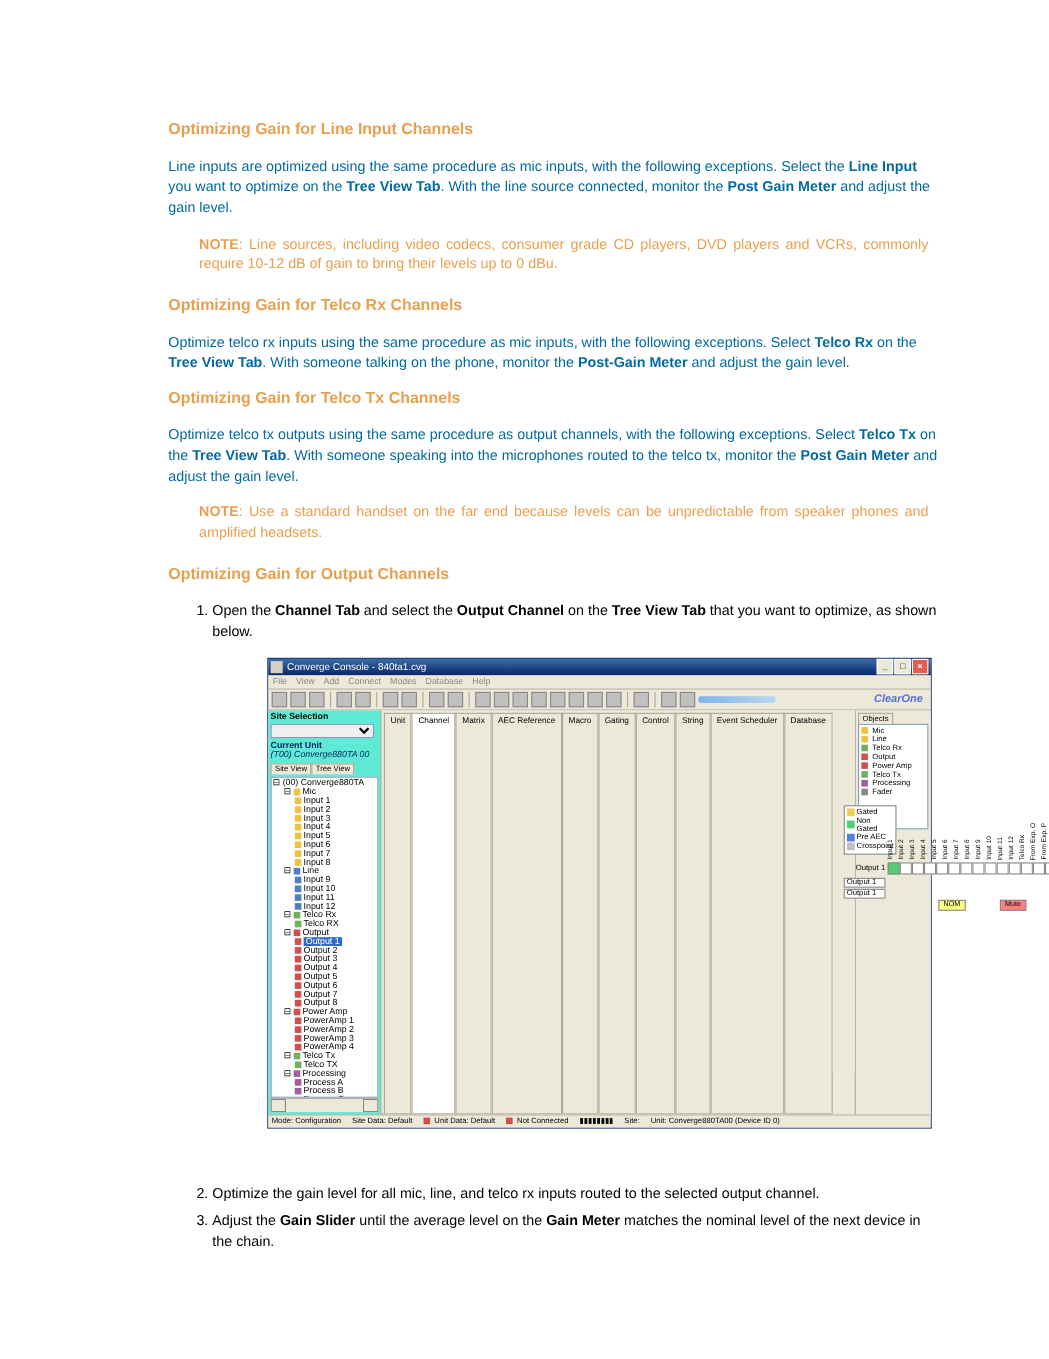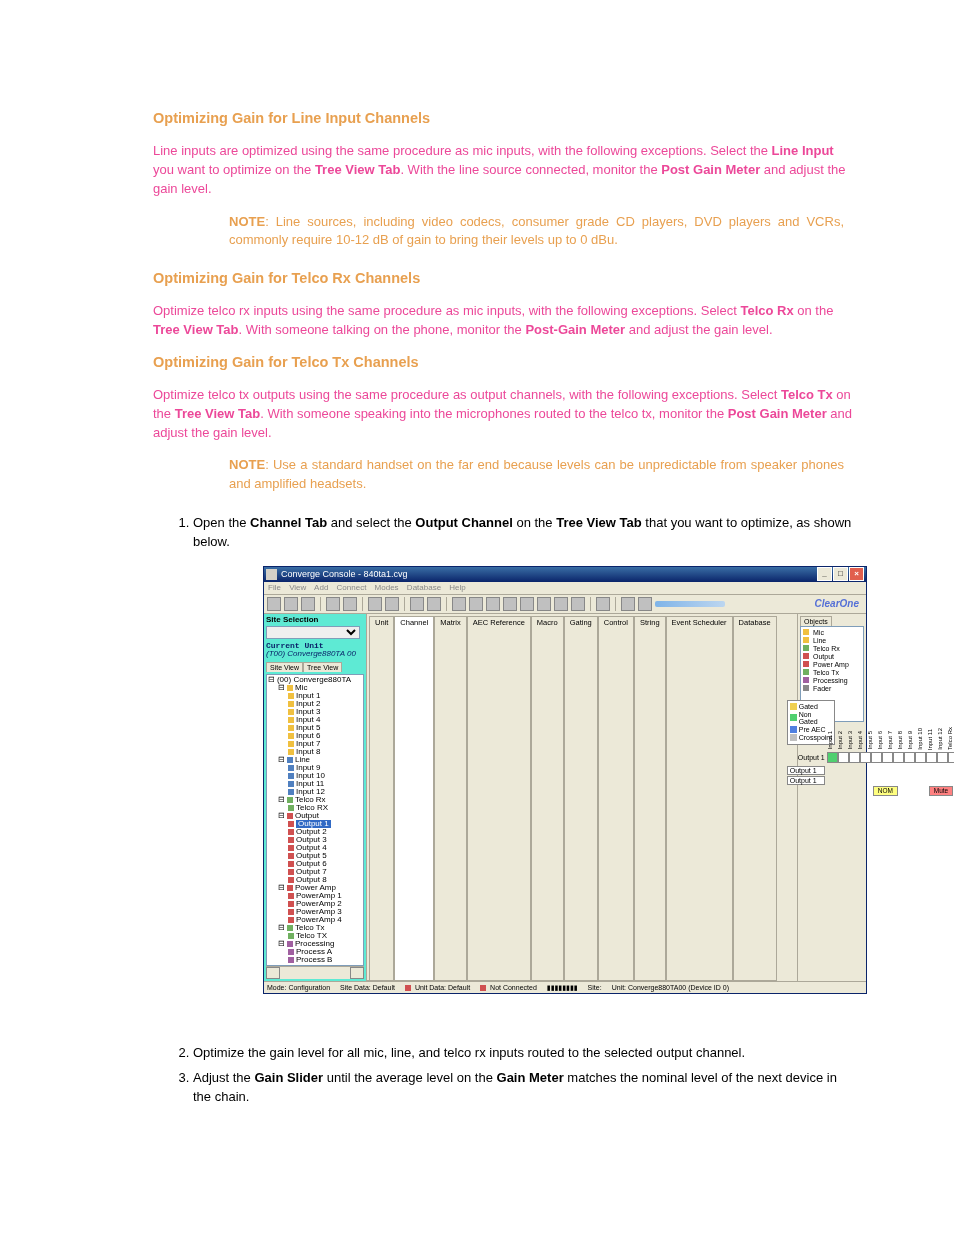--- a/index.html
+++ b/index.html
@@ -16,41 +16,41 @@
   .h-orange {
     color: #e8a050;
     font-weight: bold;
     font-size: 14.5px;
     margin: 0 0 16px 0;
   }
   p {
     font-size: 13px;
     line-height: 1.45;
     margin: 0 0 14px 0;
-    color: #ec4899;
+    color: #0369a1;
   }
   .bold { font-weight: bold; }
   .note-block {
-    margin: 4px 0 20px 76px;
+    margin: 4px 0 20px 28px;
     font-size: 13px;
     line-height: 1.45;
     color: #e8a050;
     text-align: justify;
     padding-right: 10px;
   }
   .note-label { font-weight: bold; }
   ol.num-list {
     font-size: 13px;
     line-height: 1.45;
     padding-left: 40px;
     margin: 0 0 14px 0;
   }
   ol.num-list li { margin-bottom: 6px; }
   .screenshot-wrap {
-    margin: 10px 0 50px 80px;
+    margin: 10px 0 50px 60px;
     padding-left: 30px;
   }
   .app-window {
     width: 602px;
     border: 1px solid #0a246a;
     font-size: 8px;
     line-height: 1;
   }
   .titlebar {
     background: linear-gradient(#3a6ea5, #0a246a);
@@ -94,21 +94,21 @@
   .content-row { display: flex; background: #ece9d8; }
   .left-pane {
     width: 98px; border-right: 1px solid #aca899; padding: 2px;
     background: #5eead4;
   }
   .left-pane .lbl { font-weight: bold; font-size: 8px; margin-bottom: 2px;}
   .left-pane select {
     width: 94px; font-size: 8px; height: 13px; margin-bottom: 3px;
     border: 1px solid #7f9db9;
   }
-  .cu-head { color: #0a246a; font-weight: bold; font-size: 8px; font-family: Liberation Mono, monospace;}
+  .cu-head { color: #0a246a; font-weight: bold; font-size: 8px;}
   .cu-sub { color: #0a246a; font-style: italic; font-size: 8px; margin-bottom: 4px;}
   .tabs-mini { display: flex; gap: 0; margin-bottom: 2px;}
   .tabs-mini span {
     border: 1px solid #aca899; background: #ece9d8; font-size: 7px;
     padding: 1px 3px; border-bottom: none;
   }
   .tree {
     background: #fff; border: 1px solid #7f9db9; height: 288px;
     overflow: hidden; font-size: 8px; padding: 1px;
   }
@@ -224,20 +224,21 @@
   </p>
 
   <div class="h-orange">Optimizing Gain for Telco Tx Channels</div>
   <p>
     <span>Optimize telco tx outputs using the same procedure as output channels, with the following exceptions. Select </span><span class="bold">Telco Tx</span><span> on the </span><span class="bold">Tree View Tab</span><span>. With someone speaking into the microphones routed to the telco tx, monitor the </span><span class="bold">Post Gain Meter</span><span> and adjust the gain level.</span>
   </p>
   <div class="note-block">
     <span class="note-label">NOTE</span><span>: Use a standard handset on the far end because levels can be unpredictable from speaker phones and amplified headsets.</span>
   </div>
 
+  <div class="h-orange">Optimizing Gain for Output Channels</div>
   <ol class="num-list">
     <li><span class="bold" style="font-weight:normal"><span>Open the </span></span><span class="bold">Channel Tab</span><span> and select the </span><span class="bold">Output Channel</span><span> on the </span><span class="bold">Tree View Tab</span><span> that you want to optimize, as shown below.</span></li>
   </ol>
 
   <div class="screenshot-wrap">
     <div class="app-window">
       <div class="titlebar">
         <span class="ticon"></span>
         <span>Converge Console - 840ta1.cvg</span>
         <div class="titlebar-btns">

